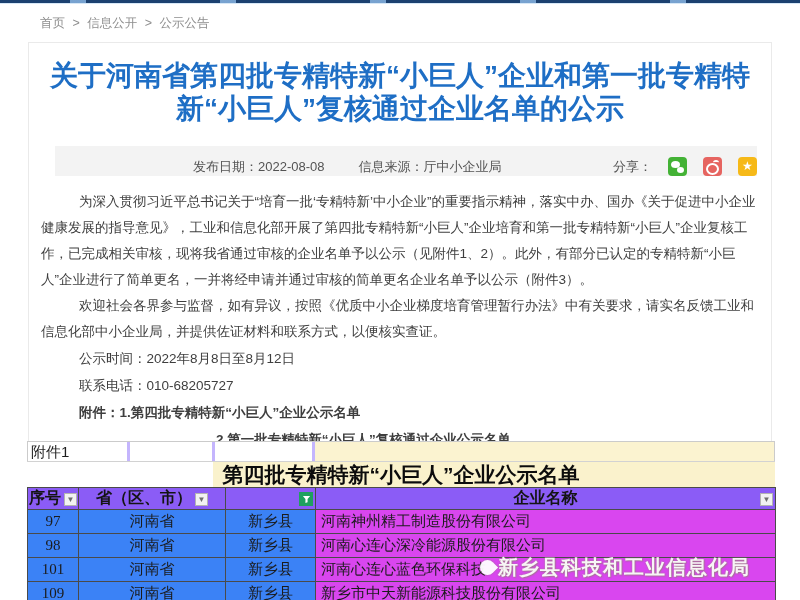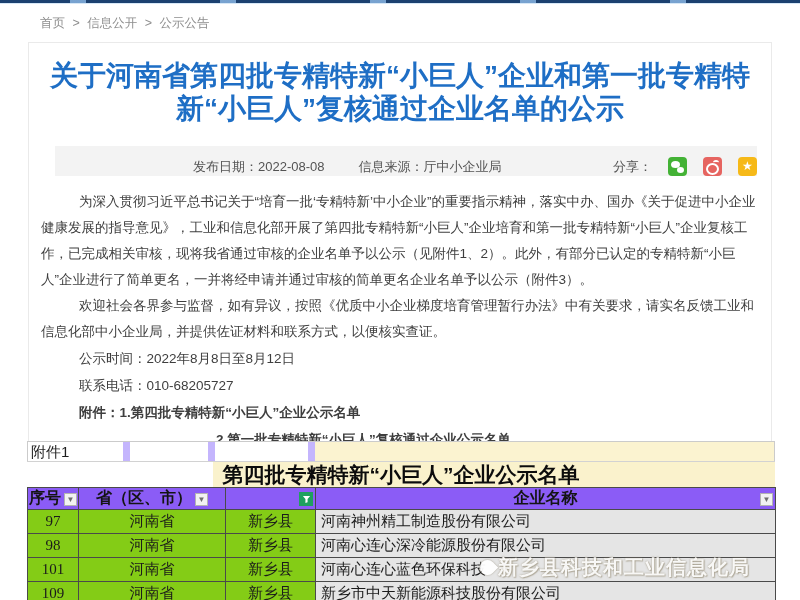--- a/index.html
+++ b/index.html
@@ -35,35 +35,35 @@
   .body-text { padding:13px 12px 0 12px; font-size:13.5px; color:#3e3e3e; }
   p.para { text-indent:38px; line-height:26px; }
   p.info { text-indent:38px; line-height:27px; }
   p.att  { font-weight:bold; text-indent:38px; line-height:27px; }
   p.att-sub { font-weight:bold; padding-left:175px; line-height:27px; }
   p.sign-date { text-align:right; padding-right:32px; font-size:14px; color:#3e3e3e; margin-top:16px; }
   
   .sheet { position:absolute; left:27px; top:441px; width:748px; background:#fff; }
   .attach-row { display:flex; height:20px; font-size:15px; color:#1e1e1e;
     border-top:1px solid #cbcbcb; border-left:1px solid #cbcbcb; }
-  .attach-row .c { border-right:7px solid #c4b5fd; height:100%; }
+  .attach-row .c { border-right:3px solid #c4b5fd; height:100%; }
   .c-att { width:102px; padding-left:3px; line-height:20px; }
   .c-b1 { width:85px; } .c-b2 { width:100px; }
   .c-fill { flex:1; background:#fbf3d0; border-right:1px solid #cbcbcb; }
   .sheet-title-row { height:26px; display:flex; align-items:center; justify-content:center;
     font-weight:bold; font-size:21px; color:#0c0c0c;
     background:linear-gradient(90deg,#ffffff 0 186px,#faf2cc 186px);
     border-top:1px solid #d2d2d2; }
   table.sheet-table { border-collapse:collapse; width:748px; table-layout:fixed;
     font-family:"Liberation Serif","DejaVu Serif",serif; }
   .sheet-table th, .sheet-table td { border:1px solid #4a4a4a; overflow:hidden; white-space:nowrap; }
   .sheet-table th { background:#8b5cf6; height:22px; font-size:16px; font-weight:bold;
     color:#141414; position:relative; }
-  .sheet-table td { height:24px; font-size:15px; text-align:center; color:#1b1b1b; background:#84cc16; }
-  .sheet-table td.name { text-align:left; padding-left:5px; background:#e5e5e5; }
+  .sheet-table td { height:24px; font-size:15px; text-align:center; color:#1b1b1b; background:#3b82f6; }
+  .sheet-table td.name { text-align:left; padding-left:5px; background:#d946ef; }
   .dd-inline { display:inline-block; width:13px; height:13px; border:1px solid #b3b3b3;
     background:#f2f2f2; color:#6e6e6e; font-size:8px; line-height:12px; text-align:center;
     vertical-align:middle; margin-left:3px; cursor:pointer; }
   .dd-right { position:absolute; right:2px; bottom:3px; width:13px; height:13px;
     border:1px solid #b3b3b3; background:#f2f2f2; color:#6e6e6e; font-size:8px;
     line-height:12px; text-align:center; cursor:pointer; }
   .filter-btn { position:absolute; right:2px; bottom:3px; width:14px; height:14px;
     background:#1fa05f; cursor:pointer; display:flex; align-items:center; justify-content:center; }
   .watermark { position:absolute; left:453px; top:113px; display:flex; align-items:center;
     gap:3px; font-weight:bold; font-size:20px; letter-spacing:1px; white-space:nowrap;

